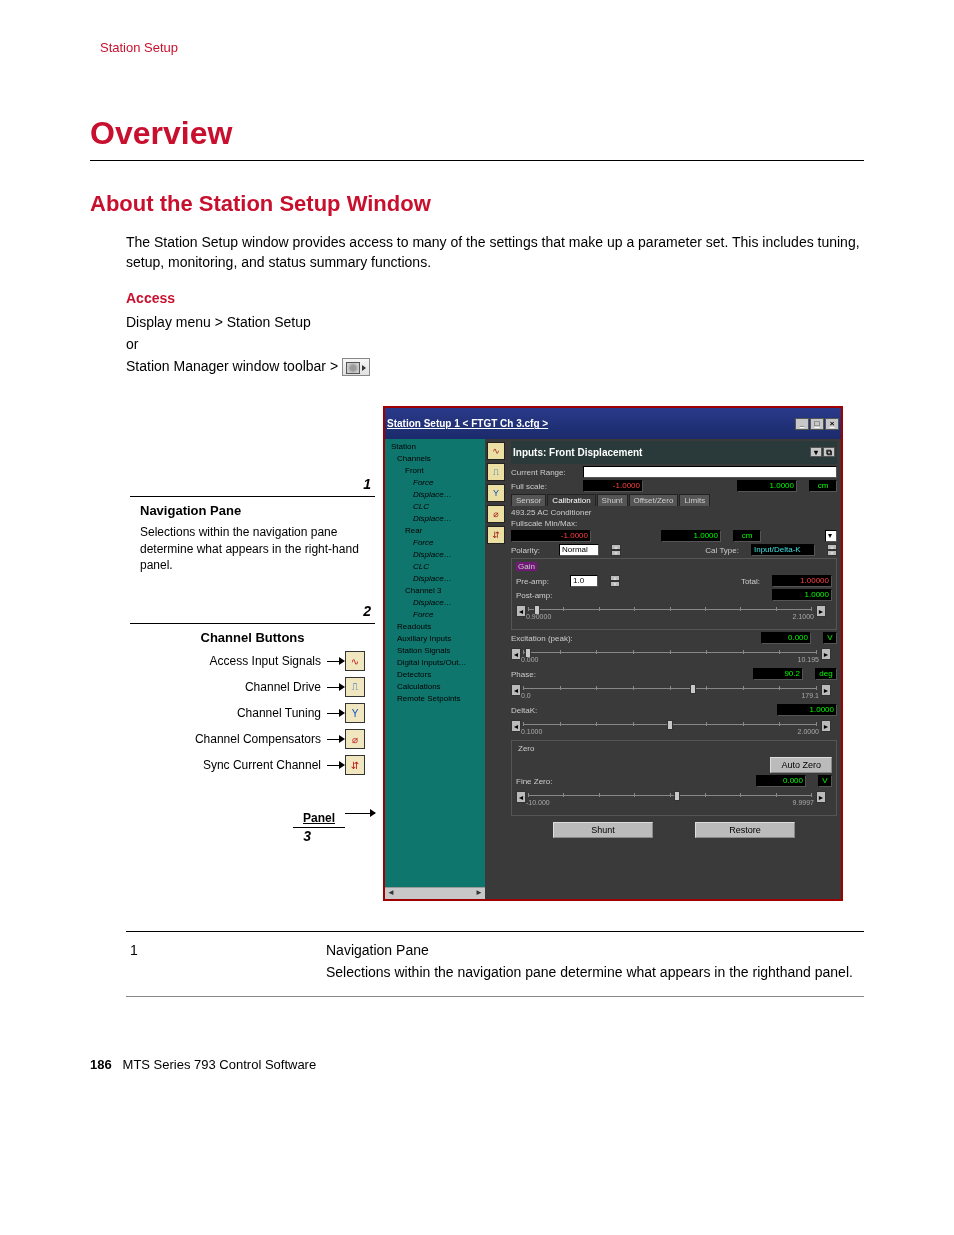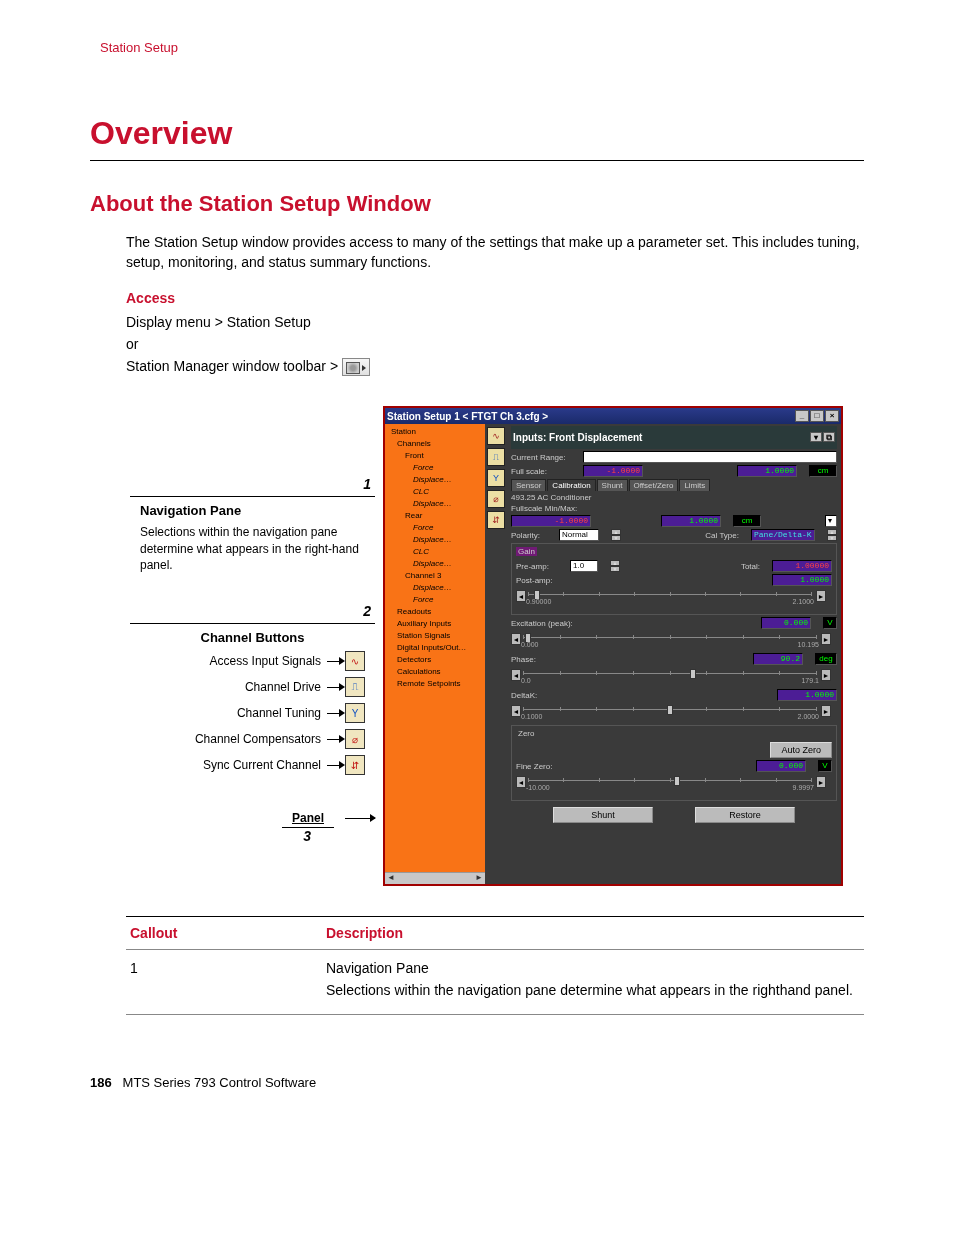--- a/index.html
+++ b/index.html
@@ -145,22 +145,21 @@
     border: 1px solid #333;
     background: #f0e6c0;
     display: inline-flex;
     align-items: center; justify-content: center;
     font-size: 10px;
   }
   .ann-icon.blue { color: #1050c0; }
   .ann-icon.red  { color: #c01010; }
   .panel-label-row {
     display: flex;
-    align-items: flex-end;
-    gap: 11px;
+    gap: 0;
     margin-top: 4px;
     text-decoration: underline;
   }
   .panel-label-row .plbl {
     font-weight: bold;
     border-bottom: 1px solid #000;
     padding: 0 10px 2px 10px;
   }
   .panel-arrow {
     width: 30px; height: 12px; position: relative; top: -4px;
@@ -187,36 +186,37 @@
   }
   .titlebar {
     display: flex;
     align-items: center;
     justify-content: space-between;
     background: linear-gradient(#2a3a8a,#1a2a6a);
     color: #fff;
     font-size: 10px;
     font-weight: bold;
     padding: 1px 2px;
-    height: 16px;
+    height: 31px;
+    text-decoration: underline;
   }
   .title-btns { display:flex; gap:1px; }
   .title-btn {
     width: 14px; height: 12px;
     background: #c8c8c8;
     border: 1px solid #555;
     color: #000;
     font-size: 8px;
     line-height: 10px;
     text-align: center;
   }
   .app-body { display: flex; height: 460px; }
   .nav-pane {
     width: 100px;
-    background: #f97316;
+    background: #0f766e;
     color: #000;
     font-size: 8px;
     padding: 2px;
     overflow: hidden;
     position: relative;
   }
   .tree-item { padding-left: 4px; white-space: nowrap; line-height: 12px; }
   .tree-item.l1 { padding-left: 10px; }
   .tree-item.l2 { padding-left: 18px; }
   .tree-item.l3 { padding-left: 26px; font-style: italic; }
@@ -255,24 +255,23 @@
     color: #fff;
     font-weight: bold;
     font-size: 10px;
     background: #2a3a3a;
     padding: 6px 2px;
     display:flex; justify-content:space-between;
   }
   .rp-row { display:flex; align-items:center; gap:12px; margin:2px 0; }
   .rp-label { color:#ccc; font-size:8px; width:60px; }
   .rp-val {
-    height:12px; background:#4c1d95; color:#0f0;
+    height:12px; background:#000000; color:#0f0;
     font-size:8px; text-align:right; padding:0 2px;
     border:1px inset #555;
-    font-family:Liberation Mono, monospace;
   }
   .rp-val.red { color:#ff4040; }
   .rp-val.cyan{ color:#40e0e0; }
   .rp-unit { width:28px; font-size:8px; color:#0f0; background:#000; border:1px inset #555; height:12px; text-align:center; }
   .rp-tabs { display:flex; gap:1px; margin:2px 0; }
   .rp-tab {
     font-size:8px; padding:1px 4px; background:#555; color:#ccc;
     border:1px solid #222; border-bottom:none;
   }
   .rp-tab.active { background:#3a3a3a; color:#fff; }
@@ -514,21 +513,21 @@
 
           <div class="rp-row">
             <span class="rp-label" style="width:36px;">Polarity:</span>
             <span class="rp-sel" style="width:40px;">Normal</span>
             <span class="rp-spin">
                 <span>▲</span>
                 <span>▼</span>
               </span>
             <span style="flex:1;"></span>
             <span class="rp-label" style="width:42px;text-align:right;">Cal Type:</span>
-            <span class="rp-val cyan" style="width:64px;text-align:left;">Pane/Delta-K</span>
+            <span class="rp-val cyan" style="width:64px;text-align:left;">Input/Delta-K</span>
             <span class="rp-spin">
                 <span>▲</span>
                 <span>▼</span>
               </span>
           </div>
 
           <div class="rp-group">
             <div class="rp-sub" style="margin-top:-8px;background:#701a75;display:inline-block;padding:0 2px;">Gain</div>
             <div class="rp-row">
               <span class="rp-label" style="width:42px;">Pre-amp:</span>
@@ -679,24 +678,20 @@
           <div class="rp-bottom">
             <span class="rp-btn" style="width:100px;">Shunt</span>
             <span class="rp-btn" style="width:100px;">Restore</span>
           </div>
         </div>
       </div>
     </div>
   </div>
 
   <div class="callout-table">
-    <div class="ct-head">
-      <div class="ct-c1">Callout</div>
-      <div class="ct-c2">Description</div>
-    </div>
     <div class="ct-row">
       <div class="ct-c1">1</div>
       <div class="ct-c2">
         <p>Navigation Pane</p>
         <p>Selections within the navigation pane determine what appears in the righthand panel.</p>
       </div>
     </div>
   </div>
 
   <div class="footer">

